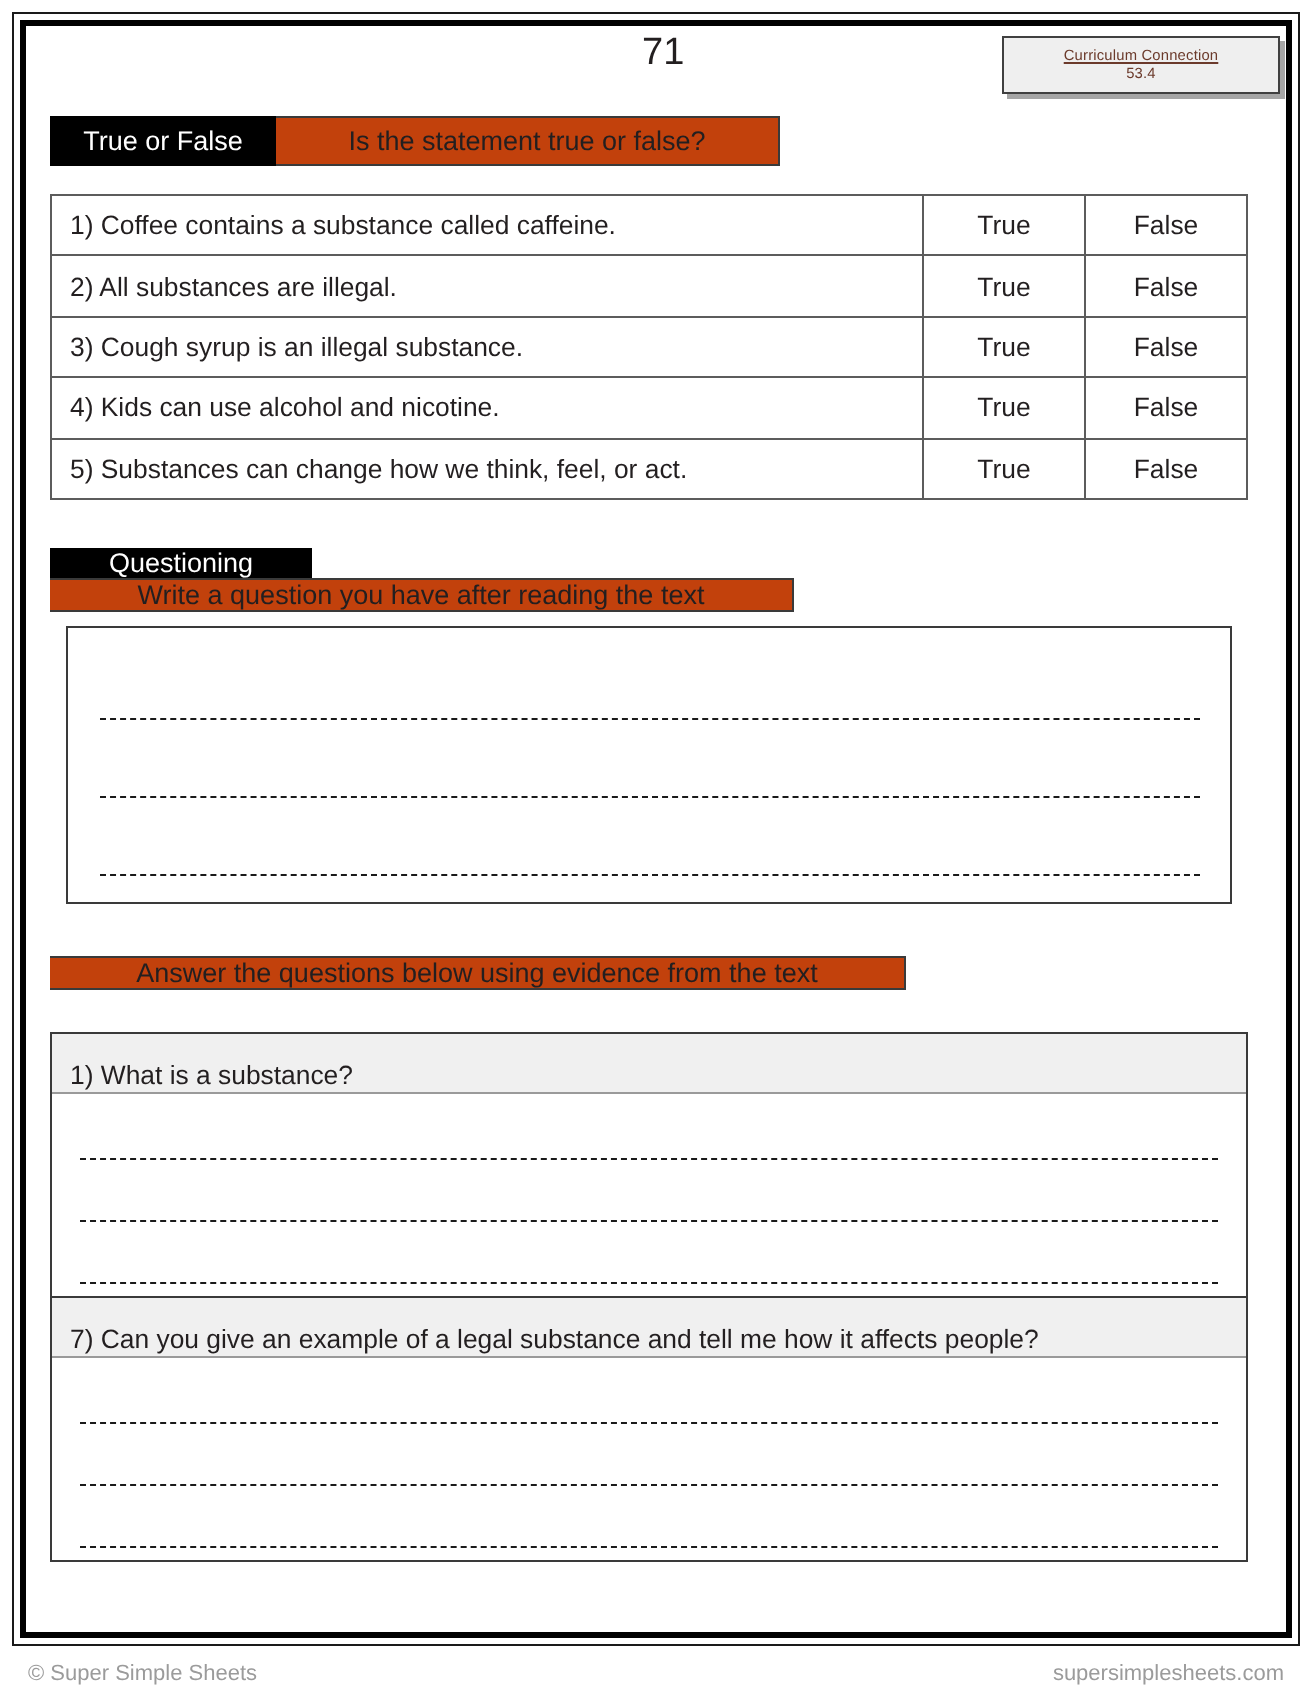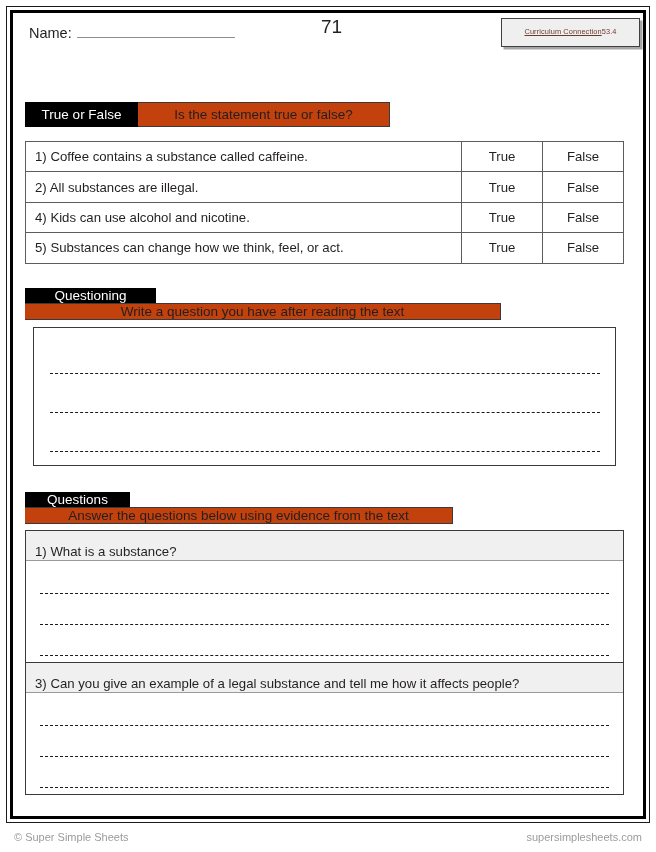--- a/index.html
+++ b/index.html
@@ -85,21 +85,21 @@
     position: absolute;
     right: 0px;
     top: 2px;
     width: 139px;
     height: 29px;
     background: #efefef;
     border: 1.3px solid #404040;
     box-shadow: 2.5px 2.5px 0 rgba(0,0,0,0.35);
     box-sizing: border-box;
     display: flex;
-    flex-direction: row;
+    flex-direction: column;
     align-items: center;
     justify-content: center;
     line-height: 1.15;
   }
   .curriculum-title {
     font-size: 7.4px;
     color: #6b3a2b;
     text-decoration: underline;
     letter-spacing: 0.1px;
   }
@@ -108,21 +108,20 @@
     color: #6b3a2b;
     letter-spacing: 0.1px;
   }
 
   
   .section-bar {
     display: flex;
     align-items: stretch;
     height: 25px;
     margin-left: 9px;
-    margin-top: 44px;
   }
   .section-bar.q-bar { margin-top: 3px; flex-direction: column; }
   .bar-tag {
     background: #000000;
     color: #ffffff;
     font-size: 13.5px;
     display: flex;
     align-items: center;
     justify-content: center;
     box-sizing: border-box;
@@ -135,21 +134,21 @@
     background: #c2410c;
     border: 1px solid #3a3a3a;
     border-left: none;
     font-size: 13.5px;
     display: flex;
     align-items: center;
     justify-content: center;
     box-sizing: border-box;
   }
   .bar-desc.desc-tf    { width: 252px; }
-  .bar-desc.desc-quest { width: 476px; }
+  .bar-desc.desc-quest { width: 372px; }
   .bar-desc.desc-qs    { width: 428px; }
 
   
   .tf-table {
     margin: 14px 0 0 9px;
     width: 599px;
     border-collapse: collapse;
     table-layout: fixed;
     padding-left: 11px;
   }
@@ -236,24 +235,20 @@
 </head>
 <body>
 
 <div class="page">
   <div class="frame-outer"></div>
   <div class="frame-inner"></div>
 
   <div class="content">
 
     <div class="header-row">
-      <div class="name-block">
-        <span class="name-label">Name:</span>
-        <span class="name-rule"></span>
-      </div>
       <div class="page-number">71</div>
       <div class="curriculum-badge">
         <span class="curriculum-title">Curriculum Connection</span>
         <span class="curriculum-code">53.4</span>
       </div>
     </div>
 
     <div class="section-bar">
       <div class="bar-tag tag-tf">True or False</div>
       <div class="bar-desc desc-tf">Is the statement true or false?</div>
@@ -265,20 +260,25 @@
           <td class="tf-stmt">1) Coffee contains a substance called caffeine.</td>
           <td class="tf-opt">True</td>
           <td class="tf-opt">False</td>
         </tr>
         <tr>
           <td class="tf-stmt">2) All substances are illegal.</td>
           <td class="tf-opt">True</td>
           <td class="tf-opt">False</td>
         </tr>
         <tr>
+          <td class="tf-stmt">3) Cough syrup is an illegal substance.</td>
+          <td class="tf-opt">True</td>
+          <td class="tf-opt">False</td>
+        </tr>
+        <tr>
           <td class="tf-stmt">4) Kids can use alcohol and nicotine.</td>
           <td class="tf-opt">True</td>
           <td class="tf-opt">False</td>
         </tr>
         <tr>
           <td class="tf-stmt">5) Substances can change how we think, feel, or act.</td>
           <td class="tf-opt">True</td>
           <td class="tf-opt">False</td>
         </tr>
       </tbody>
@@ -289,35 +289,34 @@
       <div class="bar-desc desc-quest">Write a question you have after reading the text</div>
     </div>
 
     <div class="lines-box">
       <div class="write-line"></div>
       <div class="write-line"></div>
       <div class="write-line"></div>
     </div>
 
     <div class="section-bar q-bar" style="margin-top:26px;">
-      <div class="bar-tag tag-qs">Questions</div>
       <div class="bar-desc desc-qs">Answer the questions below using evidence from the text</div>
     </div>
 
     <div class="questions-wrap">
       <div class="question-block">
         <div class="question-prompt">1) What is a substance?</div>
         <div class="answer-area">
           <div class="write-line"></div>
           <div class="write-line"></div>
           <div class="write-line"></div>
         </div>
       </div>
       <div class="question-block">
-        <div class="question-prompt">3) Can you give an example of a legal substance and tell me how it affects people?</div>
+        <div class="question-prompt">7) Can you give an example of a legal substance and tell me how it affects people?</div>
         <div class="answer-area">
           <div class="write-line"></div>
           <div class="write-line"></div>
           <div class="write-line"></div>
         </div>
       </div>
     </div>
 
   </div>
 

